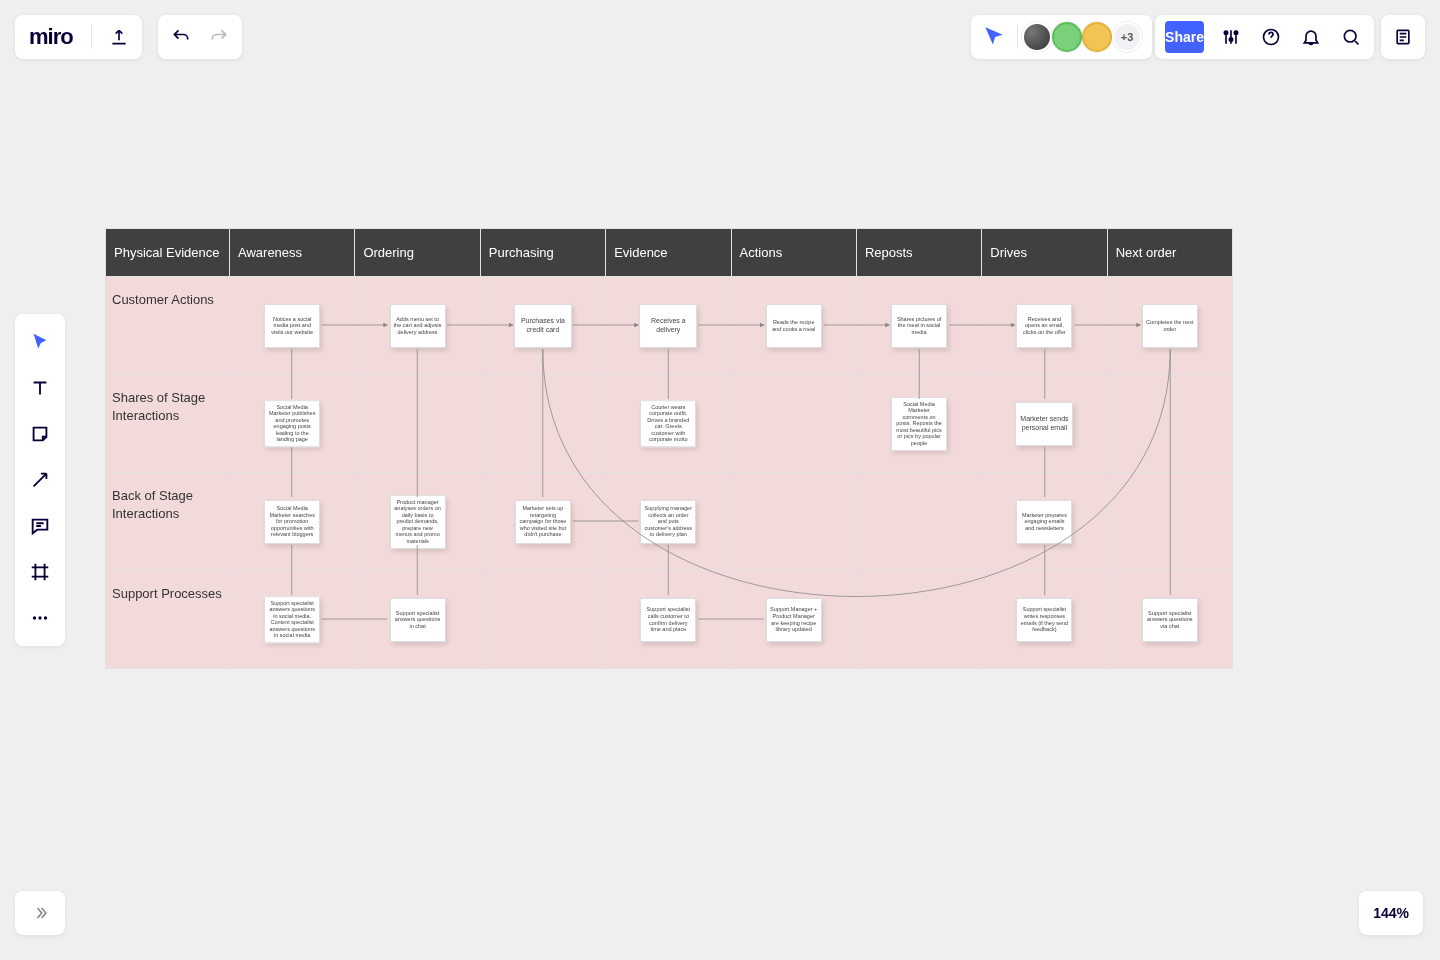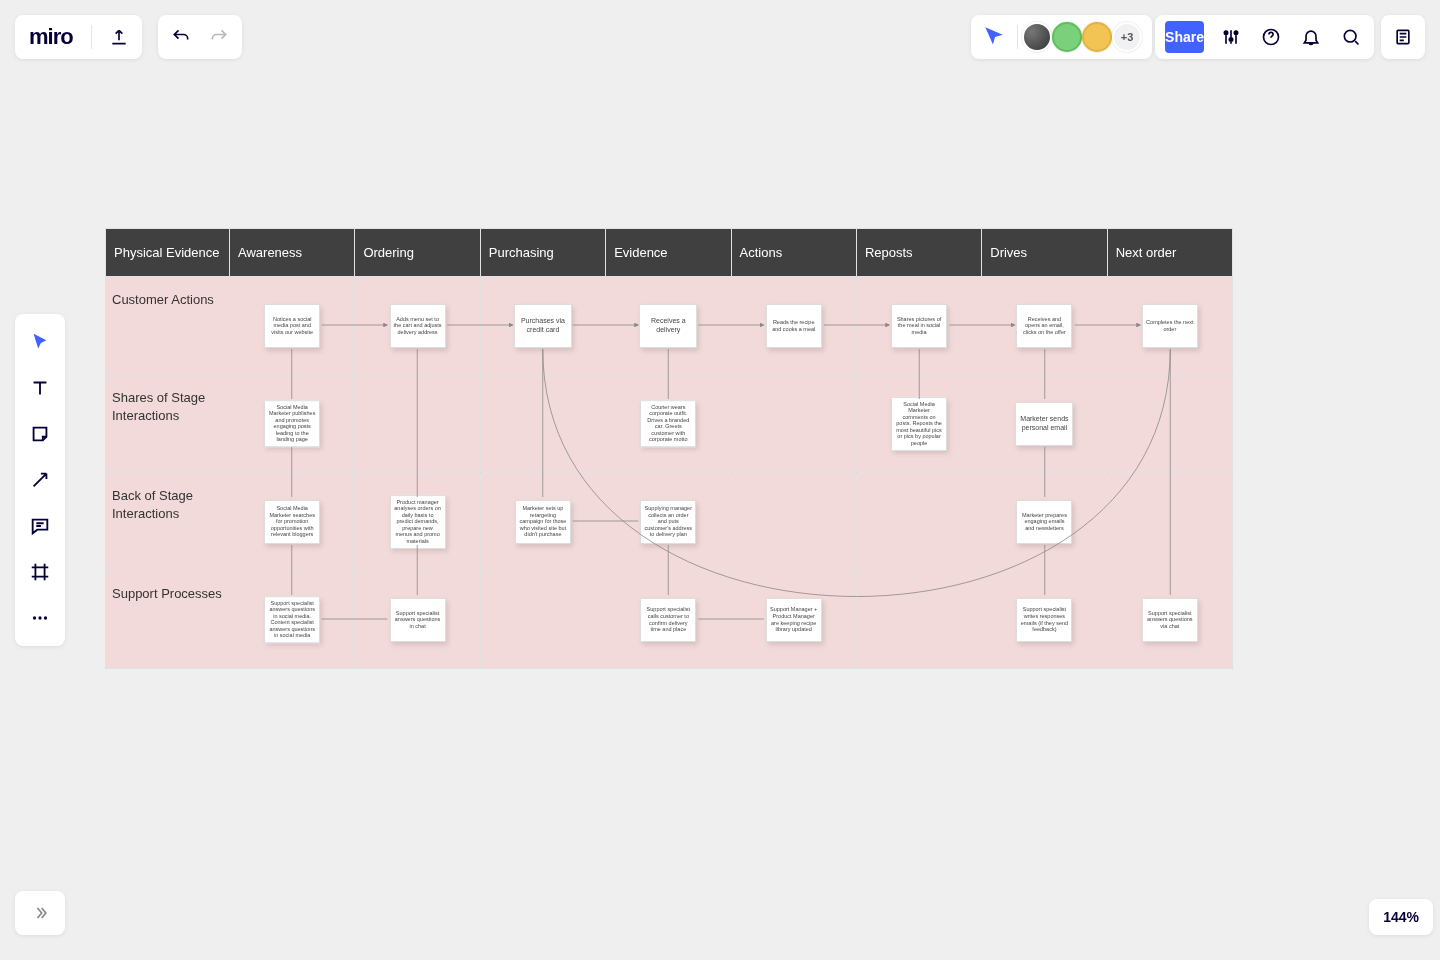--- a/index.html
+++ b/index.html
@@ -31,21 +31,21 @@
   .av-more { background:#F1F1F3; color:#555; }
 
   
   .toolbar { position:absolute; top:314px; left:15px; width:50px; padding:14px 0; background:#fff; border-radius:8px; box-shadow:0 1px 4px rgba(0,0,0,0.08); display:flex; flex-direction:column; align-items:center; gap:18px; }
   .tool { width:28px; height:28px; display:flex; align-items:center; justify-content:center; cursor:pointer; color:#050038; }
   .tool svg { width:22px; height:22px; }
   .tool.active { color:#4262FF; }
 
   
   .bottom-left { position:absolute; bottom:25px; left:15px; width:50px; height:44px; justify-content:center; }
-  .bottom-right { position:absolute; bottom:25px; right:7px; height:36px; padding:0 14px; font-size:14px; font-weight:600; color:#050038; }
+  .bottom-right { position:absolute; bottom:25px; right:17px; height:44px; padding:0 14px; font-size:14px; font-weight:600; color:#050038; }
 
   
   .canvas { position:absolute; top:228px; left:105px; width:1128px; height:440px; }
   .blueprint { width:100%; border-collapse:collapse; table-layout:fixed; }
   .blueprint th, .blueprint td { border:1px solid rgba(0,0,0,0.05); padding:0; position:relative; vertical-align:top; }
   .blueprint thead th { background:#404040; color:#fff; font-weight:500; font-size:13px; text-align:left; padding:10px 8px; height:48px; vertical-align:middle; }
   .blueprint thead th:first-child { width:124px; }
   .blueprint tbody td { background:#F3DADA; height:98px; }
   .blueprint tbody td.rowlabel { background:#F3DADA; font-size:13px; color:#333; padding:14px 6px; line-height:1.35; }
   .note { position:absolute; top:50%; left:50%; transform:translate(-50%,-50%); width:56px; min-height:44px; background:#fff; border:1px solid #ddd; box-shadow:2px 3px 5px rgba(0,0,0,0.12); font-size:5.5px; line-height:1.2; color:#444; display:flex; align-items:center; justify-content:center; text-align:center; padding:3px; }

